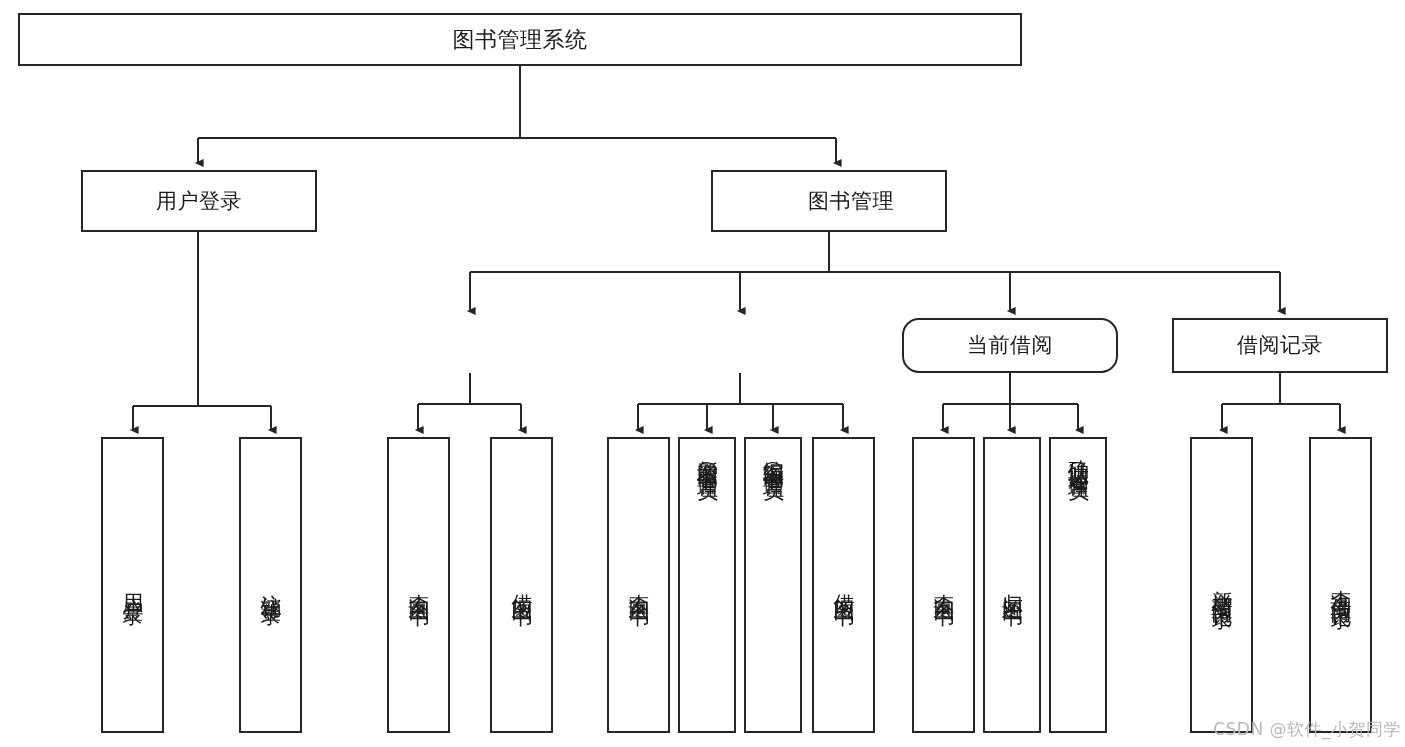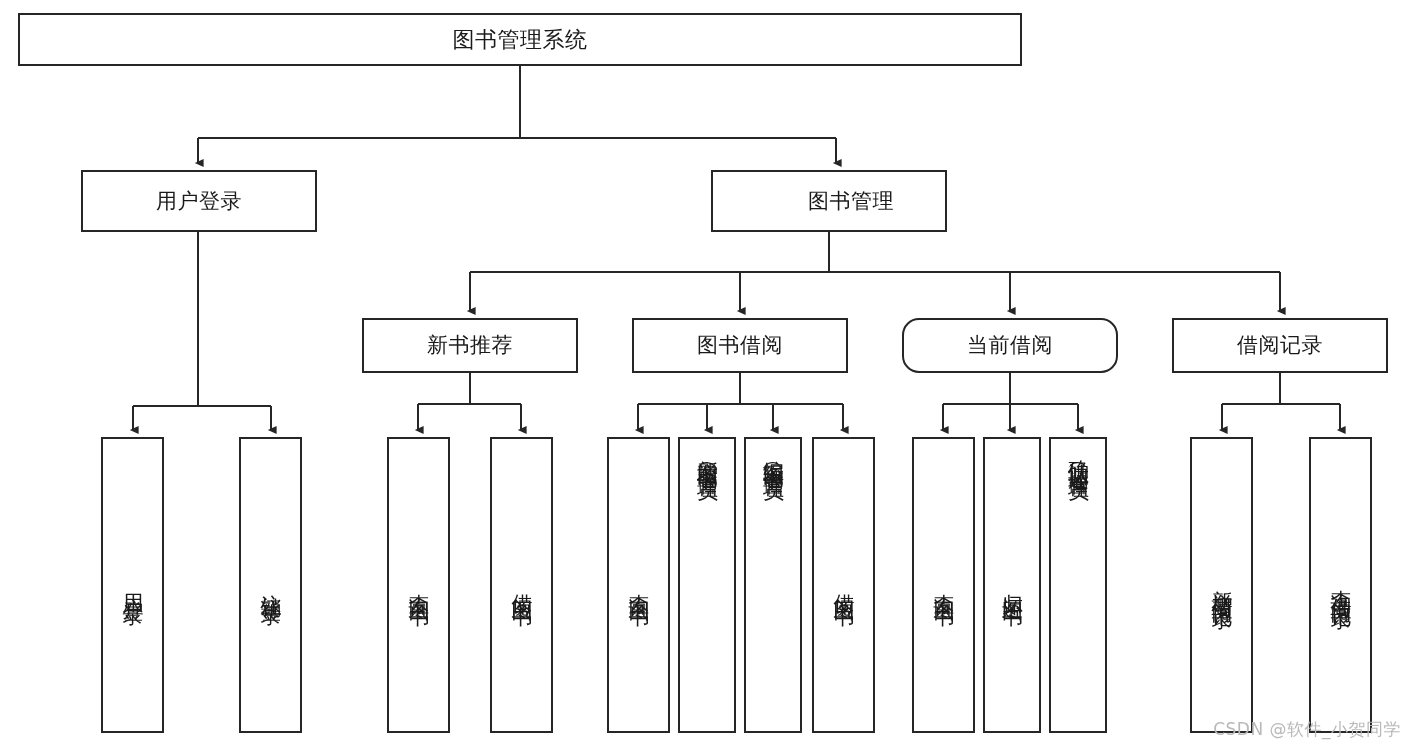--- a/index.html
+++ b/index.html
@@ -141,26 +141,20 @@
     <span class="label">图书管理系统</span>
   </div>
 
   <div class="node horiz" style="left:81px; top:170px; width:236px; height:62px;">
     <span class="label">用户登录</span>
   </div>
   <div class="node horiz" style="left:711px; top:170px; width:236px; height:62px;padding-left:44px;">
     <span class="label">图书管理</span>
   </div>
 
-  <div class="node horiz" style="left:362px; top:318px; width:216px; height:55px;">
-    <span class="label">新书推荐</span>
-  </div>
-  <div class="node horiz" style="left:632px; top:318px; width:216px; height:55px;">
-    <span class="label">图书借阅</span>
-  </div>
   <div class="node horiz" style="left:902px; top:318px; width:216px; height:55px;border-radius:17px;">
     <span class="label">当前借阅</span>
   </div>
   <div class="node horiz" style="left:1172px; top:318px; width:216px; height:55px;">
     <span class="label">借阅记录</span>
   </div>
 
   <div class="node vert centered" style="left:101px; top:437px; width:63px; height:296px;">
     <span class="label">用户登录</span>
   </div>

